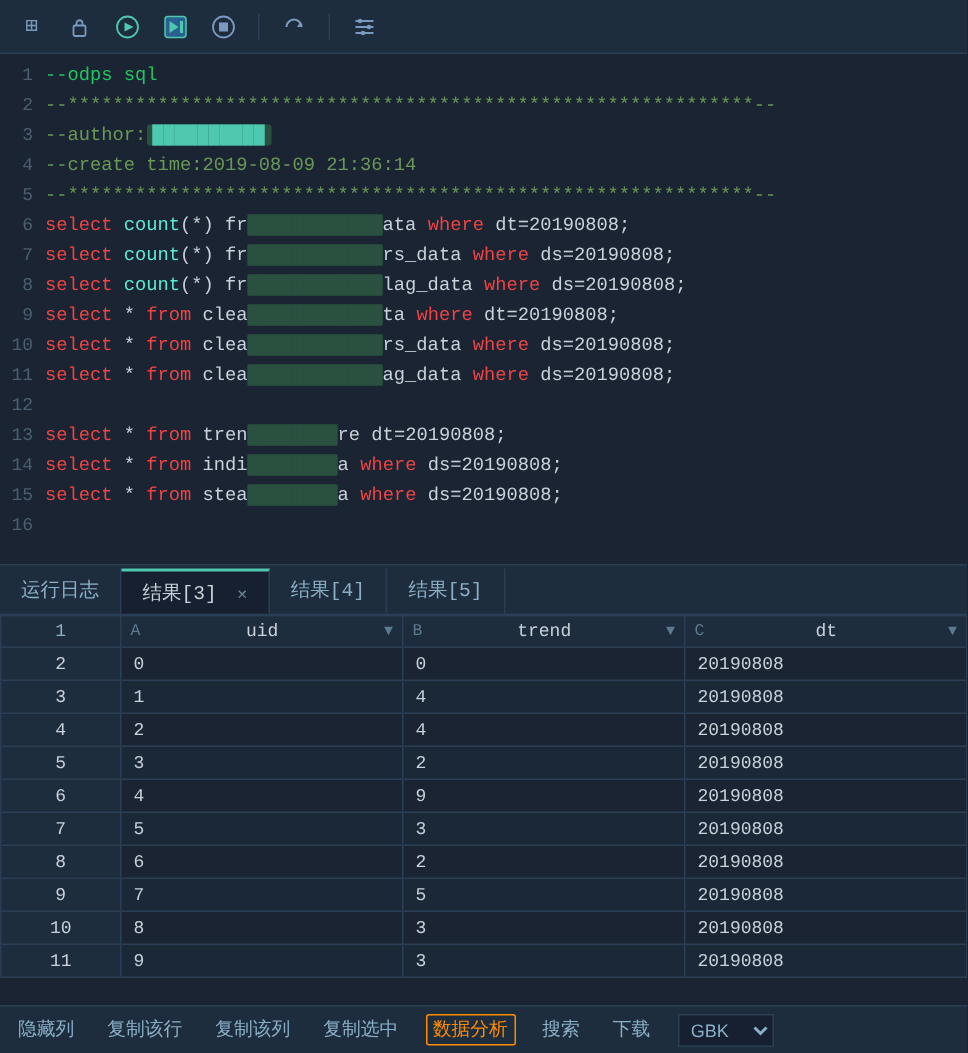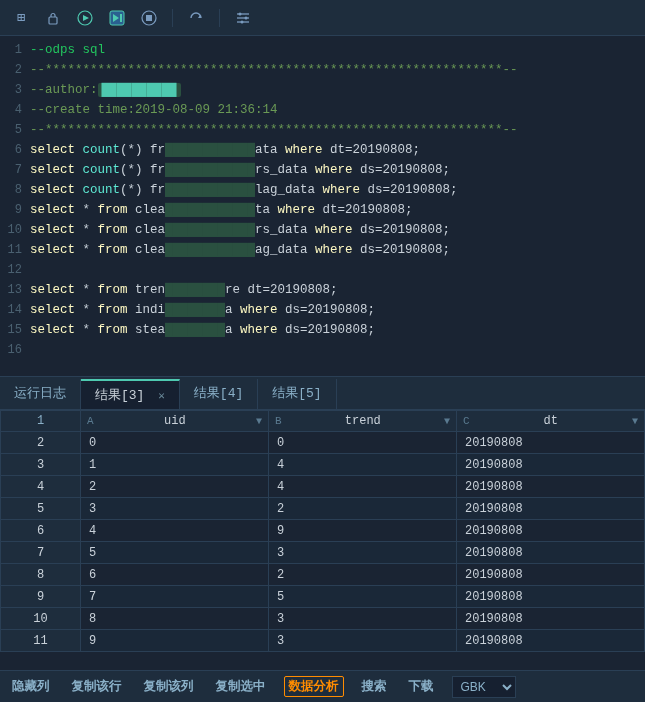--- a/index.html
+++ b/index.html
@@ -57,21 +57,21 @@
       color: #4a6070;
       font-size: 12px;
       user-select: none;
     }
     .line-content {
       flex: 1;
       white-space: pre;
       padding-right: 8px;
       font-size: 12.5px;
     }
-    .kw { color: #fef9c3; }
+    .kw { color: #ef4444; }
     .fn { color: #5eead4; }
 
     
     .tabs-bar {
       height: 34px;
       background: #1e2d3d;
       border-top: 1px solid #2a3f55;
       border-bottom: 1px solid #2a3f55;
       display: flex;
       align-items: flex-end;
@@ -158,21 +158,20 @@
       align-items: center;
       padding: 0 8px;
       gap: 14px;
     }
     .bottom-btn {
       font-size: 12.5px;
       color: #8ab0c8;
       cursor: pointer;
       padding: 2px 4px;
       white-space: nowrap;
-      font-weight: bold;
     }
     .bottom-btn.highlighted {
       color: #ff8c00;
       border: 1px solid #ff8c00;
       border-radius: 2px;
       padding: 1px 4px;
     }
     .bottom-select {
       background: #162030;
       border: 1px solid #2a3f55;

